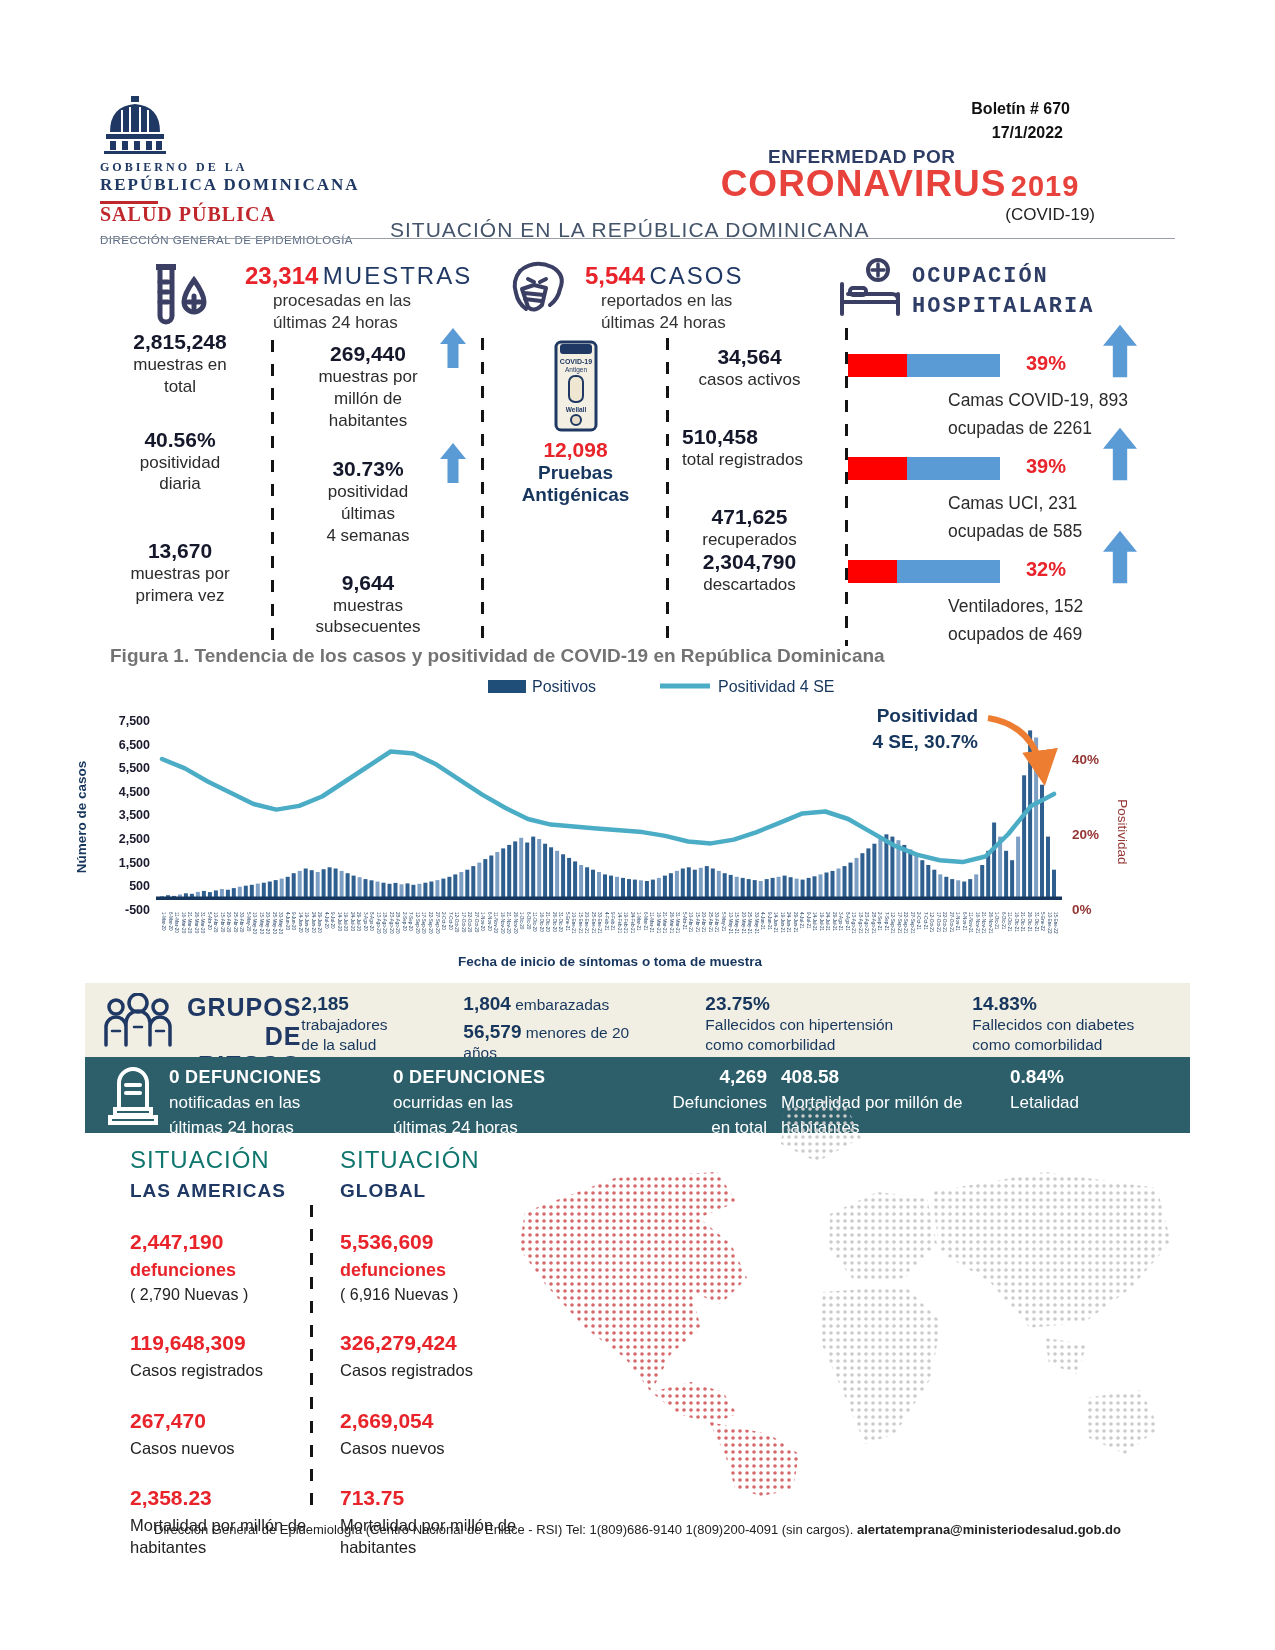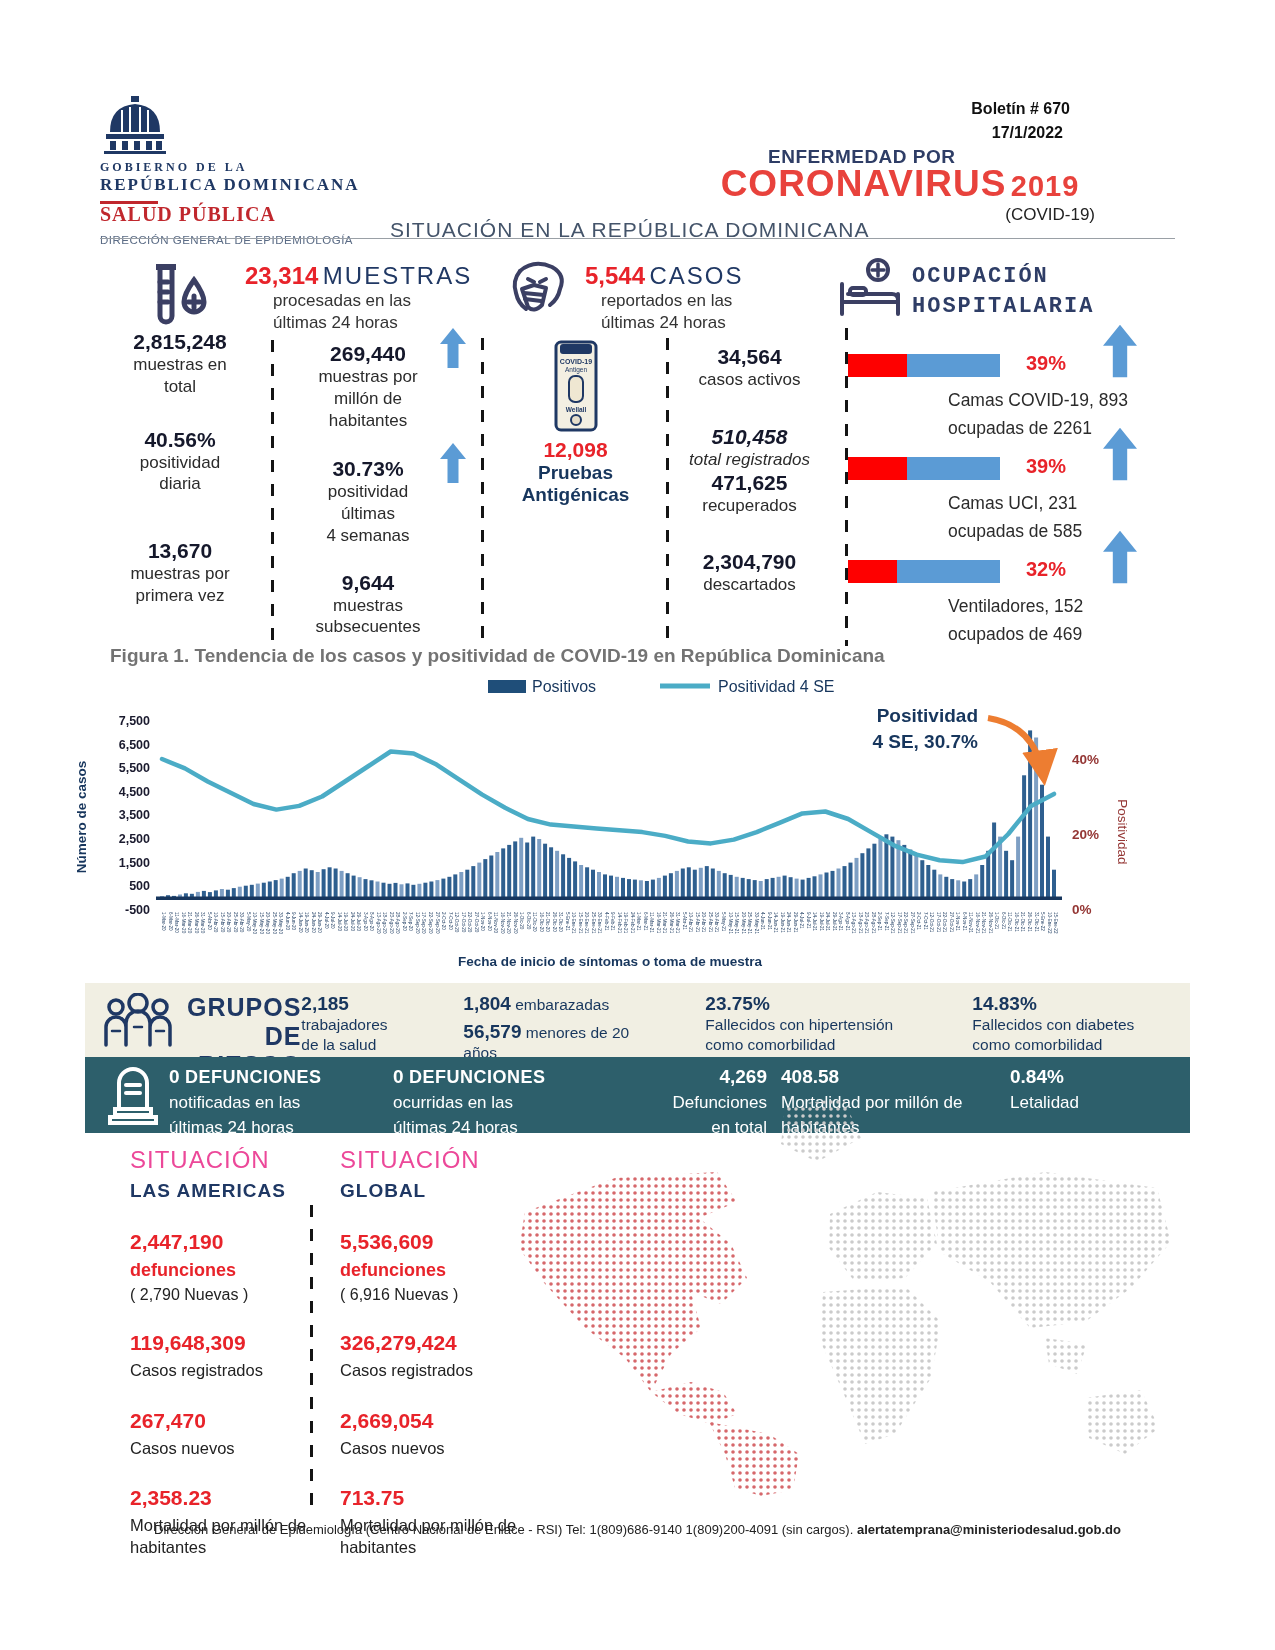--- a/index.html
+++ b/index.html
@@ -45,21 +45,21 @@
   .risk-title{font-size:25px;font-weight:bold;color:#1f3864;line-height:1.15;letter-spacing:1px;text-align:right;}
   .r-item{color:#17365d;}
   .r-num{font-weight:bold;font-size:19px;color:#17365d;}
   .r-txt{font-size:15.5px;color:#17365d;line-height:1.3;white-space:pre-line;}
   
   .death-band{background:#2d5f6b;color:#fff;display:flex;}
   .d-num{font-weight:bold;font-size:19px;}
   .d-title{font-size:18px;font-weight:600;letter-spacing:.5px;}
   .d-lines{font-size:17px;font-weight:300;line-height:1.45;white-space:pre-line;margin-top:3px;}
   
-  .reg-sit{font-size:24px;color:#ec4899;letter-spacing:1px;}
+  .reg-sit{font-size:24px;color:#0f766e;letter-spacing:1px;}
   .reg-sub{font-size:19px;color:#1f3864;font-weight:bold;letter-spacing:1px;margin-top:6px;}
   .reg-stat{margin-bottom:27px;width:200px;}
   .reg-num{color:#e8232a;font-weight:bold;font-size:21px;margin-bottom:4px;}
   .reg-lbl{font-size:16.5px;color:#222;line-height:1.35;}
   .reg-lbl.red{color:#e8232a;font-weight:bold;font-size:18px;}
   .reg-note{font-size:16px;color:#222;margin-top:4px;}
   
   .footer{font-size:13px;color:#222;text-align:center;}
   .footer b{font-weight:bold;}
 </style>
@@ -201,25 +201,25 @@
         <div class="test-num">12,098</div>
         <div class="test-lbl">Pruebas Antigénicas</div>
       </div>
     </div>
   <div class="abs vdash" style="left:666px;top:338px;height:305px;"></div>
   <div id="c-counts" class="abs" style="left:682px;top:345px;width:135px;">
       <div style="text-align: center; margin-bottom: 34px;">
         <div class="stat-val">34,564</div>
         <div class="stat-lbl">casos activos</div>
       </div>
-      <div style="text-align: center;  font-style: italic;">
+      <div style="text-align: left; margin-bottom: 34px;">
         <div class="stat-val">510,458</div>
         <div class="stat-lbl">total registrados</div>
       </div>
-      <div style="text-align: center; margin-bottom: 34px;">
+      <div style="text-align: center; ">
         <div class="stat-val">471,625</div>
         <div class="stat-lbl">recuperados</div>
       </div>
       <div style="text-align: center; margin-bottom: 34px;">
         <div class="stat-val">2,304,790</div>
         <div class="stat-lbl">descartados</div>
       </div>
     </div>
 
   <div class="abs" style="left:838px;top:258px;width:64px;height:60px;">

